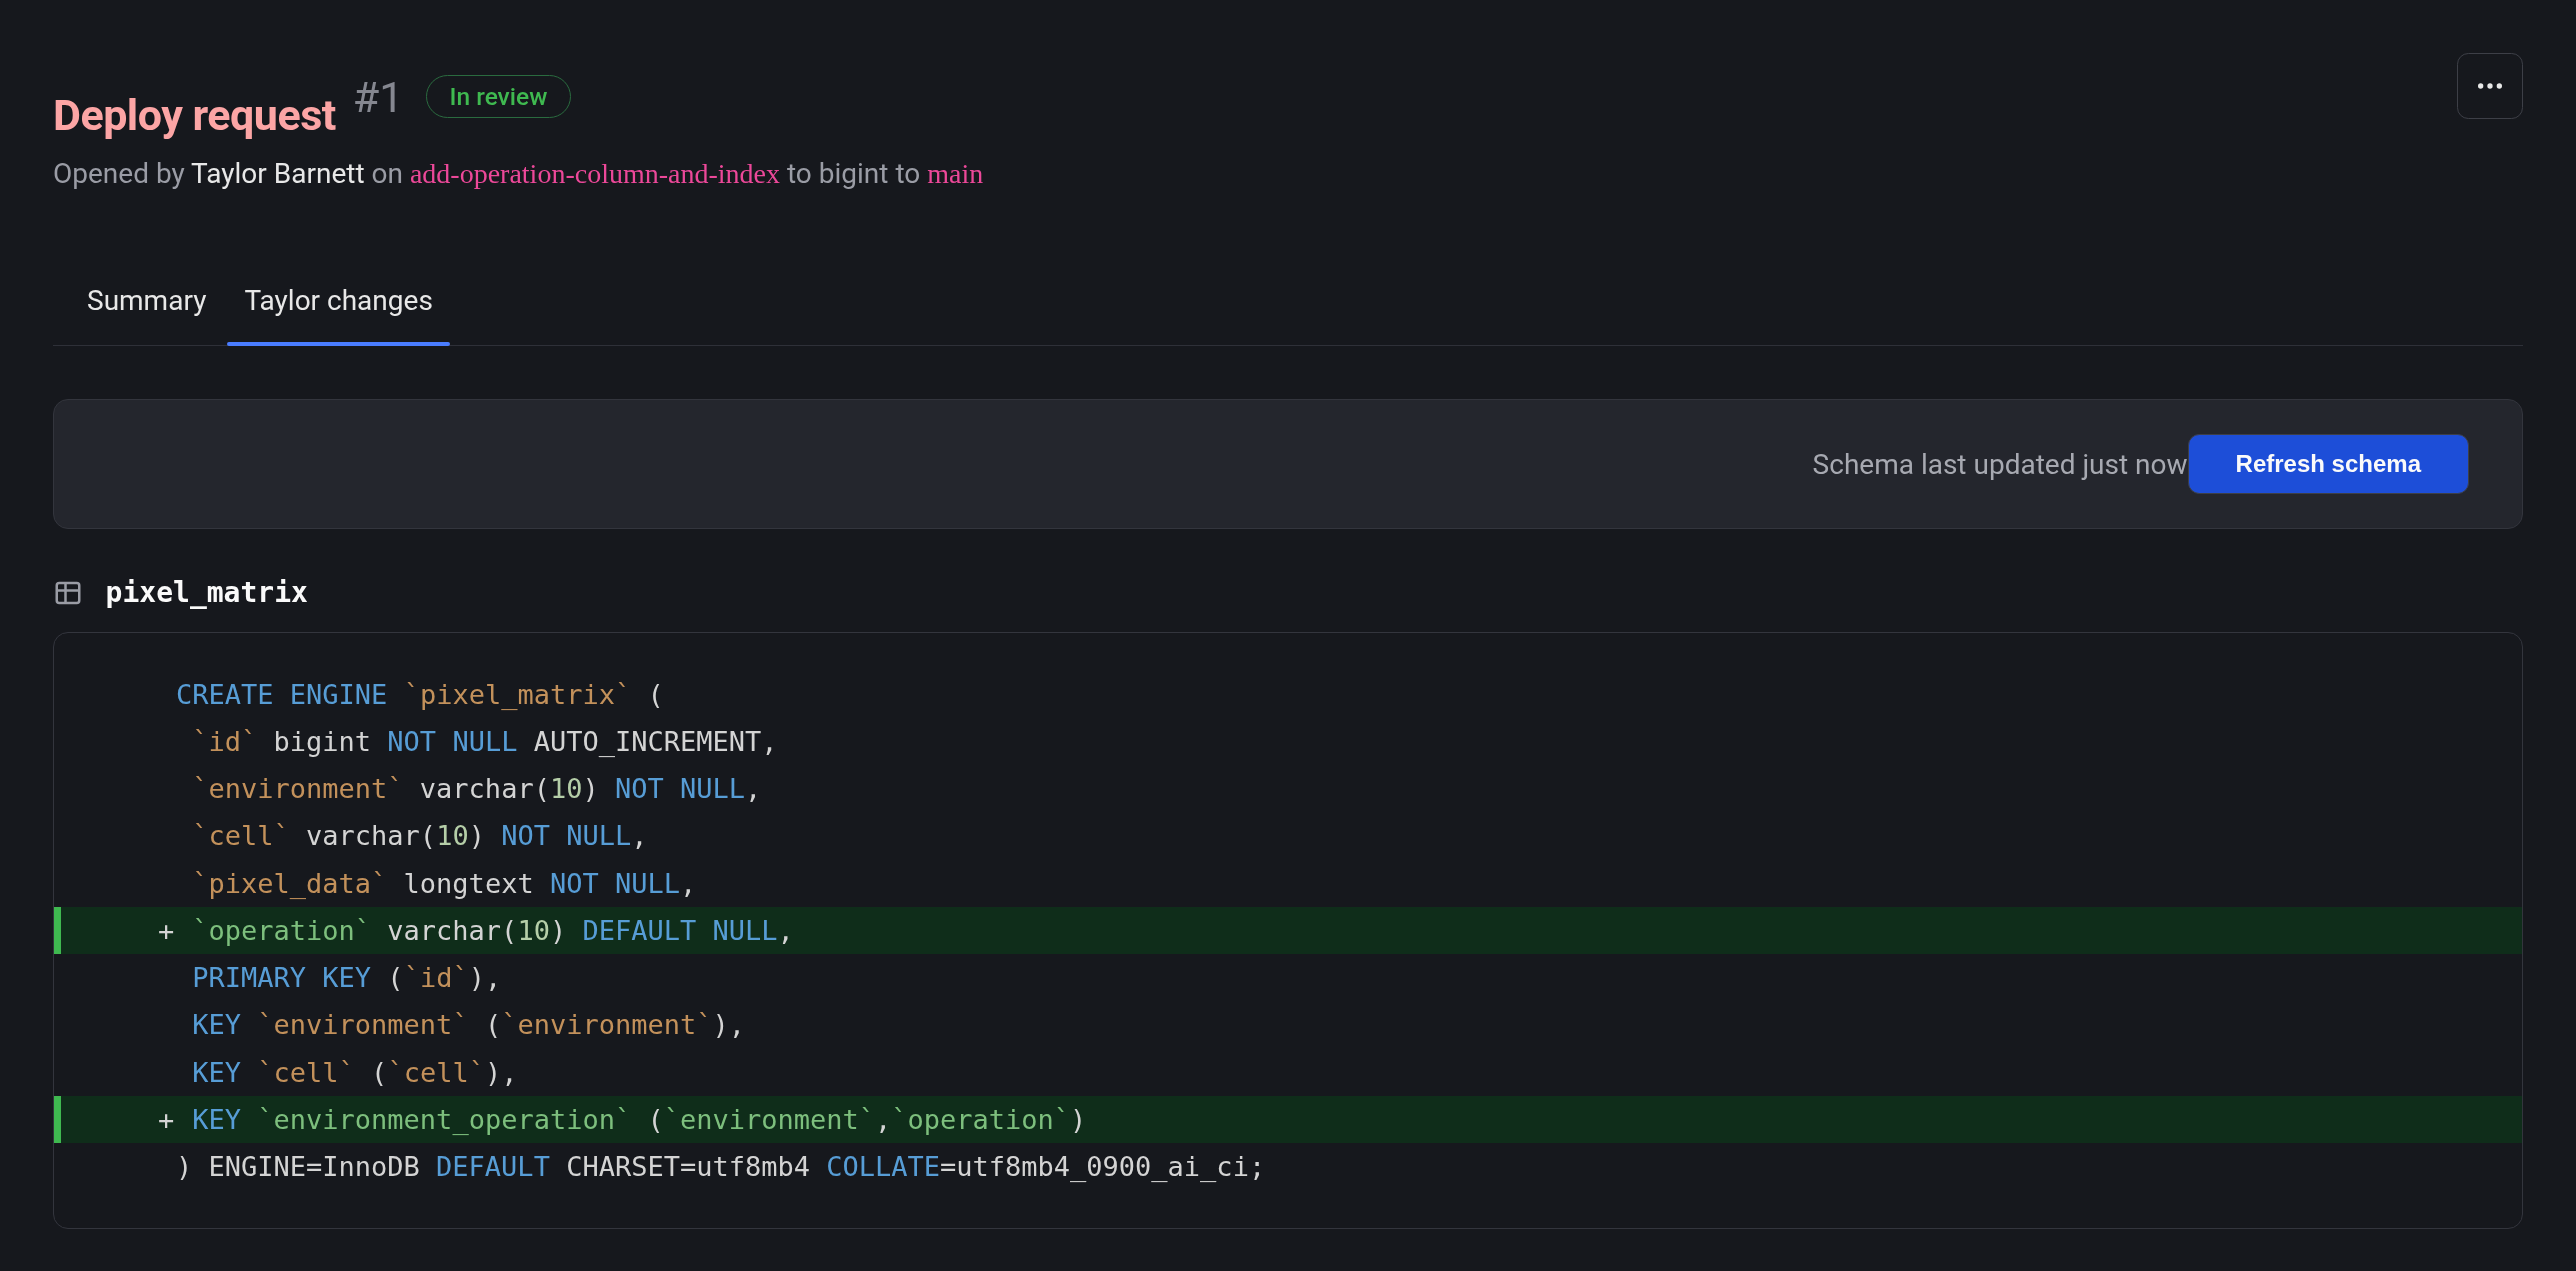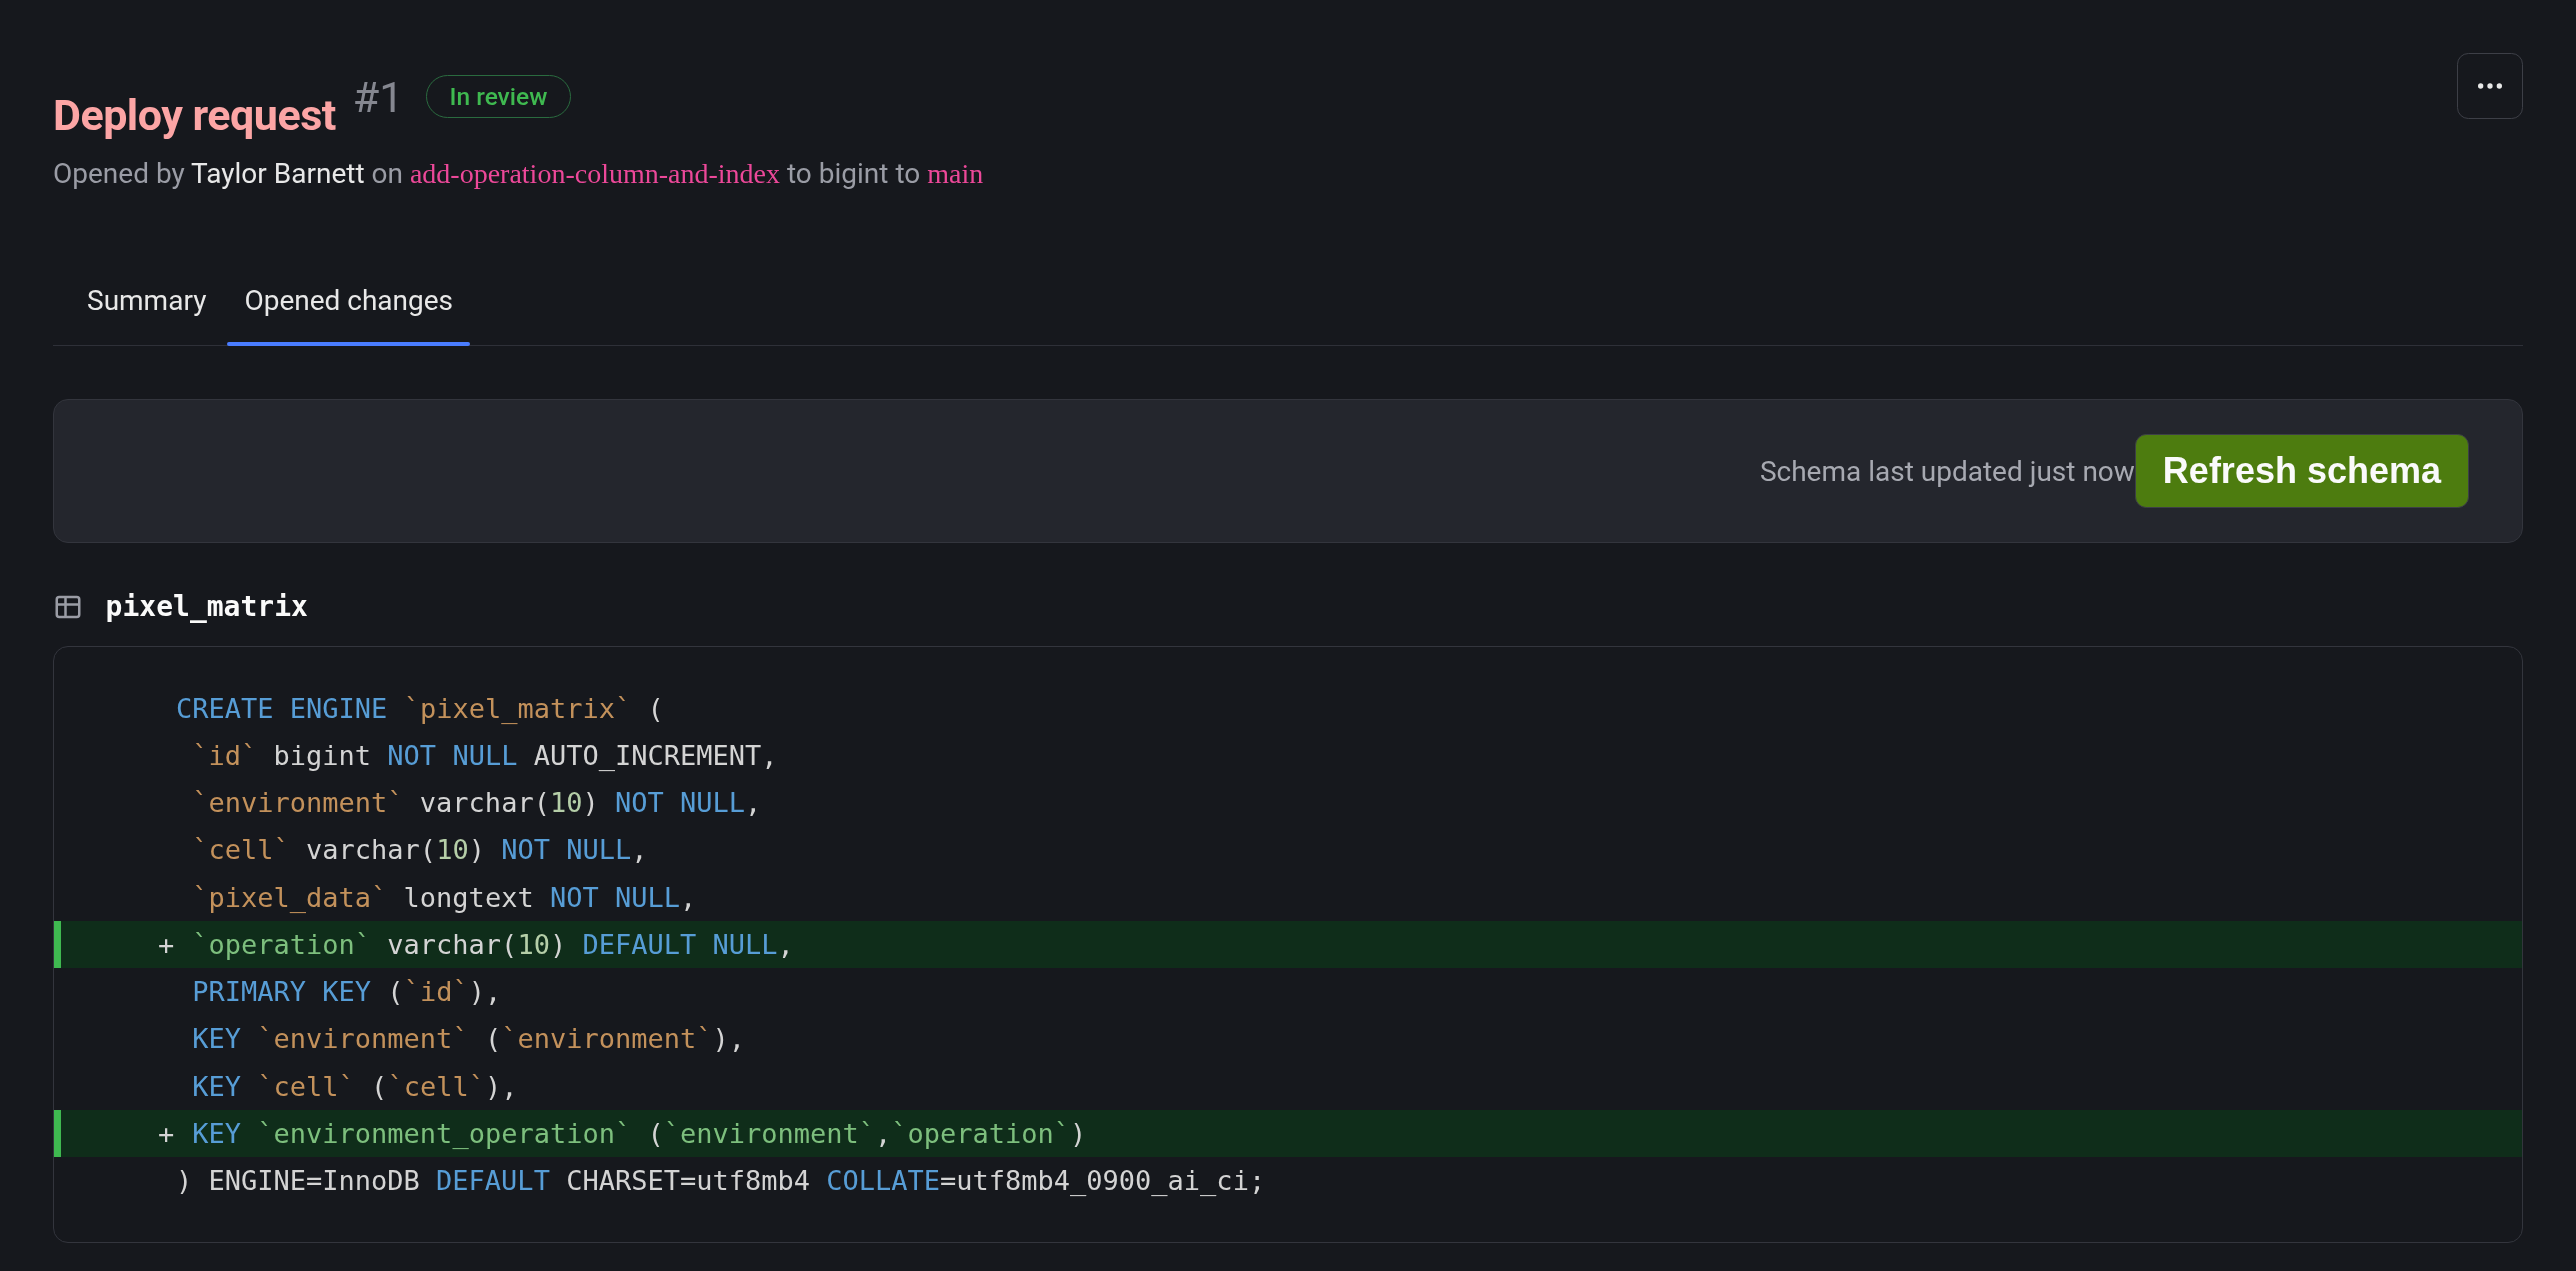--- a/index.html
+++ b/index.html
@@ -107,27 +107,27 @@
     padding: 34px 53px 34px 53px;
     display: flex;
     align-items: center;
     justify-content: flex-end;
   }
   .update-text {
     color: #a7a9b1;
     font-size: 28px;
   }
   .refresh-button {
-    background: #4d7c0f;
+    background: #1d4ed8;
     border: 1.9px solid #3d3f47;
     border-radius: 11.3px;
     color: #fafafa;
-    font-size: 36px;
+    font-size: 24px;
     font-weight: 600;
-    padding: 15px 27px;
+    padding: 15px 47px;
     cursor: pointer;
   }
   .table-header {
     display: flex;
     align-items: center;
     gap: 22.6px;
     margin-top: 47px;
   }
   .table-icon {
     width: 30px;
@@ -202,21 +202,21 @@
     <svg viewBox="0 0 24 24" fill="currentColor">
       <circle cx="5" cy="12" r="2"></circle>
         <circle cx="12" cy="12" r="2"></circle>
         <circle cx="19" cy="12" r="2"></circle>
     </svg>
   </button>
 </div>
 
 <div class="tabs">
   <div class="tab">Summary</div>
-  <div class="tab active">Opened changes</div>
+  <div class="tab active">Taylor changes</div>
 </div>
 
 <div class="update-bar">
   <span class="update-text">Schema last updated just now</span>
   <button class="refresh-button">Refresh schema</button>
 </div>
 
 <div class="table-header">
   <svg class="table-icon" viewBox="0 0 24 24" fill="none" stroke="currentColor" stroke-width="2">
     <rect x="3" y="4" width="18" height="16" rx="2"></rect>

